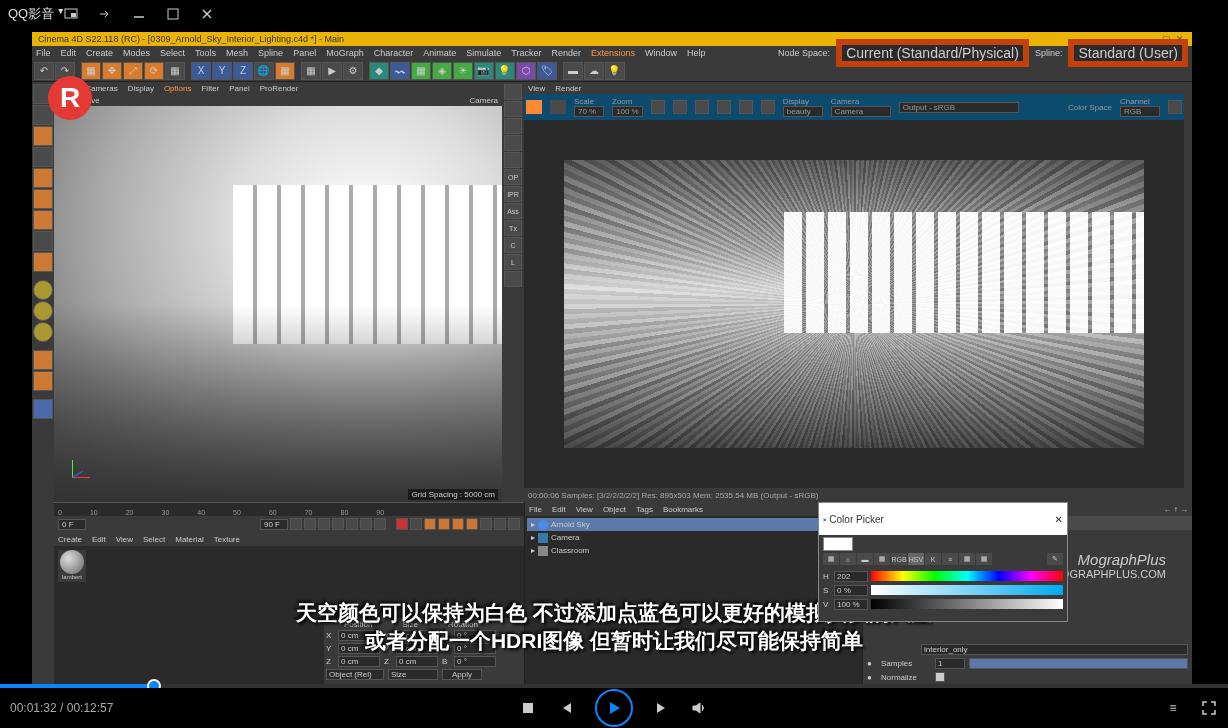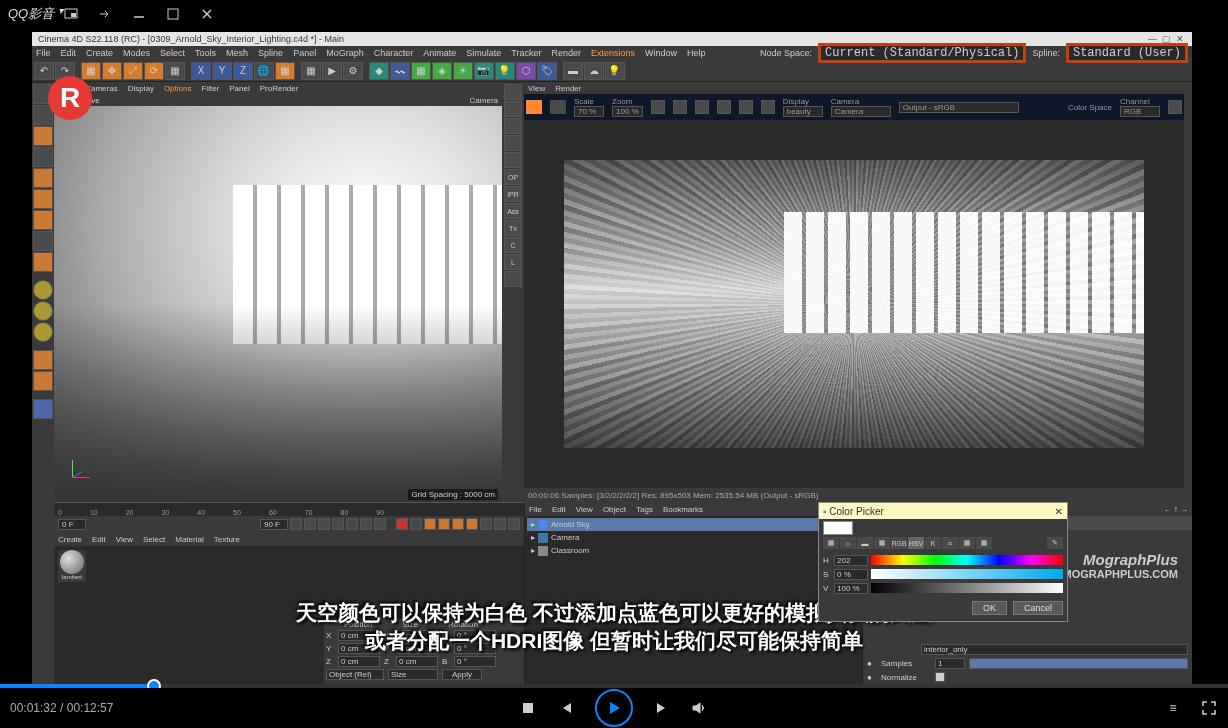--- a/index.html
+++ b/index.html
@@ -1,33 +1,33 @@
 <!DOCTYPE html>
 <html><head>
 <meta charset="utf-8">
 <style>
 * { margin: 0; padding: 0; box-sizing: border-box; font-family: "Microsoft YaHei", Arial, sans-serif; }
 body { background: #000; width: 1228px; height: 728px; overflow: hidden; position: relative; color: #ccc; }
 
 .titlebar { height: 28px; background: #000; display: flex; align-items: center; padding: 0 8px; }
-.titlebar-left { display: flex; gap: 4px; font-size: 13px; color: #ddd; font-style: italic; }
+.titlebar-left { display: flex; gap: 4px; font-size: 13px; color: #ddd; }
 .titlebar-title { flex: 1; text-align: center; font-size: 13px; color: #ddd; }
 .titlebar-right { display: flex; gap: 18px; align-items: center; }
 .win-btn { width: 16px; height: 16px; color: #ccc; cursor: pointer; display: flex; align-items: center; justify-content: center; }
 
 .video-area { position: relative; width: 1228px; height: 660px; background: #000; }
 
 .c4d-window { position: absolute; left: 32px; top: 4px; width: 1160px; height: 654px; background: #383838; }
-.c4d-titlebar { height: 14px; background: #e5e5e5; display: flex; align-items: center; padding: 0 6px; font-size: 9px; color: #333; }
+.c4d-titlebar { height: 14px; background: #eab308; display: flex; align-items: center; padding: 0 6px; font-size: 9px; color: #333; }
 .c4d-titlebar .wincontrols { margin-left: auto; display: flex; gap: 4px; }
 .c4d-titlebar .wc { width: 10px; height: 10px; font-size: 9px; color: #555; }
 
 .c4d-menubar { height: 14px; background: #3a3a3a; display: flex; align-items: center; padding: 0 4px; font-size: 9px; color: #ccc; gap: 10px; }
 .c4d-menubar .right { margin-left: auto; display: flex; gap: 6px; align-items: center; }
-.c4d-menubar .dropdown { background: #2a2a2a; border: 3px solid #c2410c; padding: 0 4px; font-size: 12px; font-family: Liberation Mono, monospace; }
+.c4d-menubar .dropdown { background: #2a2a2a; border: 6px solid #c2410c; padding: 0 4px; font-size: 14px; }
 
 .c4d-toolbar { height: 22px; background: #3a3a3a; display: flex; align-items: center; padding: 0 2px; gap: 1px; border-bottom: 1px solid #222; }
 .tool-btn { width: 20px; height: 18px; background: #4a4a4a; border: 1px solid #555; display: flex; align-items: center; justify-content: center; font-size: 10px; color: #ccc; }
 .tool-btn.orange { background: #d97b2a; }
 .tool-btn.green { background: #44aa44; }
 .tool-btn.blue { background: #3a5a9a; }
 .tool-btn.teal { background: #2a8a7a; }
 .tool-btn.purple { background: #7a4aaa; }
 .tool-sep { width: 4px; }
 
@@ -53,21 +53,21 @@
 .axis-x { position: absolute; width: 18px; height: 1px; background: #ff3333; bottom: 6px; left: 8px; }
 .axis-y { position: absolute; width: 1px; height: 18px; background: #33ff33; bottom: 6px; left: 8px; }
 .axis-z { position: absolute; width: 12px; height: 1px; background: #3366ff; bottom: 6px; left: 8px; transform: rotate(-30deg); transform-origin: left; }
 .grid-spacing { position: absolute; right: 4px; bottom: 2px; font-size: 8px; color: #ccc; background: rgba(0,0,0,0.5); padding: 1px 3px; }
 
 .mid-tools { width: 22px; background: #3a3a3a; display: flex; flex-direction: column; gap: 1px; padding-top: 2px; }
 .mid-btn { width: 18px; height: 16px; background: #4a4a4a; border: 1px solid #555; margin: 0 2px; font-size: 7px; color: #ccc; display: flex; align-items: center; justify-content: center; }
 
 .right-viewport { flex: 1; background: #2a2a2a; display: flex; flex-direction: column; }
 .rv-menubar { height: 12px; background: #3a3a3a; display: flex; align-items: center; font-size: 8px; color: #ccc; gap: 10px; padding: 0 4px; }
-.rv-toolbar { height: 26px; background: #0f172a; display: flex; align-items: center; gap: 8px; padding: 0 2px; font-size: 8px; color: #999; }
+.rv-toolbar { height: 26px; background: #0c4a6e; display: flex; align-items: center; gap: 8px; padding: 0 2px; font-size: 8px; color: #999; }
 .rv-toolbar .label { font-size: 8px; }
 .rv-toolbar .val { background: #2a2a2a; border: 1px solid #555; padding: 0 3px; font-size: 8px; min-width: 30px; }
 .rv-toolbar .play { width: 16px; height: 14px; background: #ff8833; }
 .rv-toolbar .pause { width: 16px; height: 14px; background: #4a4a4a; }
 .rv-btn { width: 14px; height: 14px; background: #4a4a4a; border: 1px solid #555; }
 .render-view { flex: 1; background: #2a2a2a; position: relative; display: flex; align-items: center; justify-content: center; }
 .render-img { width: 88%; height: 78%; background: #888; position: relative; overflow: hidden; filter: contrast(1.1); }
 .noise { position: absolute; inset: 0; background-image: repeating-conic-gradient(#666 0deg 1deg, #aaa 1deg 2deg, #777 2deg 3deg, #999 3deg 4deg); opacity: 0.7; mix-blend-mode: overlay; }
 .render-classroom { position: absolute; inset: 0; background: linear-gradient(to bottom, #555 0%, #999 30%, #ccc 45%, #888 70%, #444 100%); }
 .render-windows { position: absolute; right: 0; top: 18%; width: 62%; height: 42%; background: repeating-linear-gradient(90deg, #eee 0 18px, #888 18px 22px); }
@@ -109,41 +109,41 @@
 .attr-panel { width: 330px; background: #3a3a3a; border-left: 1px solid #222; display: flex; flex-direction: column; position: relative; }
 .ap-menubar { height: 14px; display: flex; align-items: center; font-size: 8px; color: #ccc; gap: 10px; padding: 0 4px; }
 .ap-header { height: 14px; background: #4a4a4a; display: flex; align-items: center; font-size: 9px; color: #ccc; padding: 0 4px; gap: 4px; }
 .ap-content { flex: 1; background: #3a3a3a; padding: 2px; font-size: 8px; color: #ccc; }
 .ap-row { display: flex; align-items: center; height: 14px; gap: 4px; padding: 0 2px; }
 .ap-row .lbl { width: 50px; }
 .ap-field { background: #2a2a2a; border: 1px solid #555; flex: 1; height: 11px; padding: 0 2px; }
 .ap-cb { width: 10px; height: 10px; background: #2a2a2a; border: 1px solid #555; }
 
 .color-picker-dialog { position: absolute; left: 818px; top: 474px; width: 250px; height: 120px; background: #3a3a3a; border: 1px solid #888; z-index: 100; }
-.cp-titlebar { height: 16px; background: #fef9c3; display: flex; align-items: center; justify-content: space-between; padding: 0 4px; font-size: 10px; color: #333; }
+.cp-titlebar { height: 16px; background: #ffffff; display: flex; align-items: center; justify-content: space-between; padding: 16px 4px; font-size: 10px; color: #333; }
 .cp-close { cursor: pointer; }
 .cp-swatch { width: 30px; height: 14px; background: #fff; border: 1px solid #888; margin: 2px 4px; }
 .cp-tabs { height: 14px; display: flex; gap: 1px; padding: 0 4px; }
 .cp-tab { width: 16px; height: 12px; background: #4a4a4a; font-size: 7px; color: #ccc; display: flex; align-items: center; justify-content: center; }
 .cp-sliders { padding: 2px 4px; }
 .cp-srow { display: flex; align-items: center; height: 14px; gap: 3px; }
 .cp-slabel { width: 8px; font-size: 8px; color: #ccc; }
 .cp-sfield { width: 34px; background: #2a2a2a; border: 1px solid #555; font-size: 8px; color: #ccc; padding: 0 2px; }
 .cp-sbar { flex: 1; height: 10px; }
 .cp-sbar.hue { background: linear-gradient(90deg, #f00, #ff0, #0f0, #0ff, #00f, #f0f, #f00); }
 .cp-sbar.sat { background: linear-gradient(90deg, #fff, #00aaee); }
 .cp-sbar.val { background: linear-gradient(90deg, #000, #fff); }
 .cp-btns { display: flex; justify-content: flex-end; gap: 6px; padding: 4px; }
 .cp-btn { background: #5a5a5a; border: 1px solid #777; font-size: 9px; color: #ddd; padding: 1px 10px; }
 
 .logo-r { position: absolute; left: 48px; top: 48px; width: 44px; height: 44px; border-radius: 50%; background: #e53935; display: flex; align-items: center; justify-content: center; color: #fff; font-size: 28px; font-weight: bold; z-index: 50; }
 
 .subtitle { position: absolute; bottom: 34px; left: 0; right: 0; text-align: center; color: #fff; font-size: 21px; font-weight: bold; text-shadow: 2px 2px 3px #000, -2px -2px 3px #000; z-index: 60; line-height: 1.3; }
 
-.watermark { position: absolute; right: 50px; bottom: 108px; color: #ccc; font-size: 11px; text-align: right; z-index: 55; font-weight: bold; }
+.watermark { position: absolute; right: 62px; bottom: 108px; color: #ccc; font-size: 11px; text-align: right; z-index: 55; }
 
 .progress-bar { position: absolute; bottom: 40px; left: 0; right: 0; height: 4px; background: #333; }
 .progress-fill { height: 100%; background: #0a84ff; width: 12.5%; position: relative; }
 .progress-handle { position: absolute; right: -7px; top: -5px; width: 14px; height: 14px; border-radius: 50%; background: #0a84ff; border: 2px solid #fff; }
 
 .player-bar { position: absolute; bottom: 0; left: 0; right: 0; height: 40px; background: #000; display: flex; align-items: center; padding: 0 10px; color: #aaa; font-size: 12px; }
 .time-display { }
 .player-center { position: absolute; left: 50%; transform: translateX(-50%); display: flex; align-items: center; gap: 20px; }
 .pc-btn { width: 18px; height: 18px; color: #ccc; cursor: pointer; display: flex; align-items: center; justify-content: center; }
 .pc-play { width: 38px; height: 38px; border: 2px solid #0a84ff; border-radius: 50%; display: flex; align-items: center; justify-content: center; color: #0a84ff; }
@@ -572,24 +572,20 @@
           <span class="cp-slabel">S</span>
           <span class="cp-sfield">0 %</span>
           <div class="cp-sbar sat"></div>
         </div>
       <div class="cp-srow">
           <span class="cp-slabel">V</span>
           <span class="cp-sfield">100 %</span>
           <div class="cp-sbar val"></div>
         </div>
     </div>
-    <div class="cp-btns">
-      <button class="cp-btn">OK</button>
-      <button class="cp-btn">Cancel</button>
-    </div>
   </div>
 
   <div class="logo-r">R</div>
 
   <div class="watermark">
     <div style="font-size:15px;font-style:italic">MographPlus</div>
     <div>MOGRAPHPLUS.COM</div>
   </div>
 
   <div class="subtitle">

